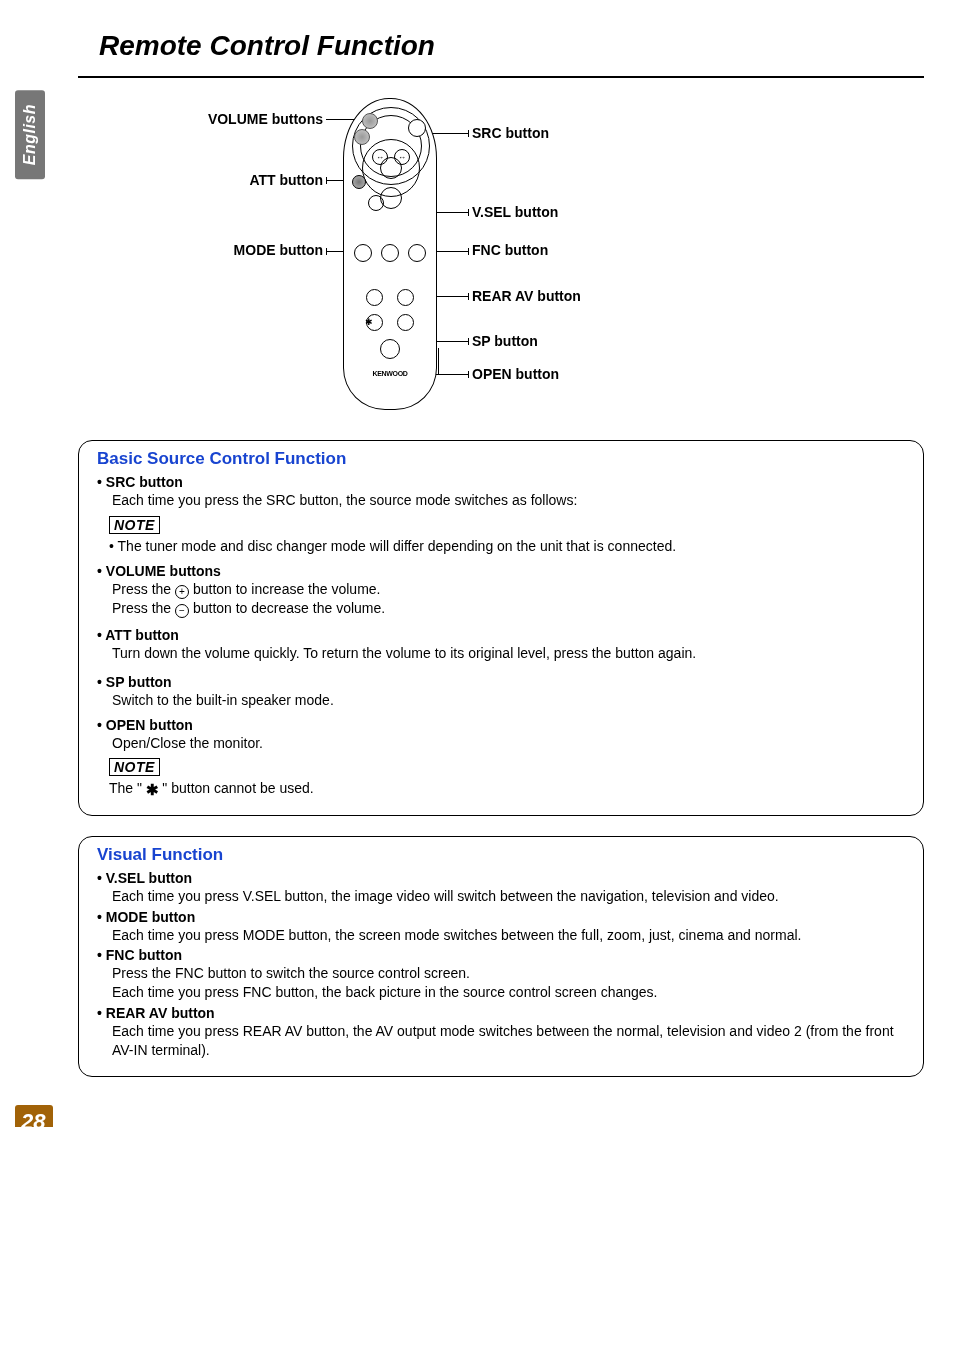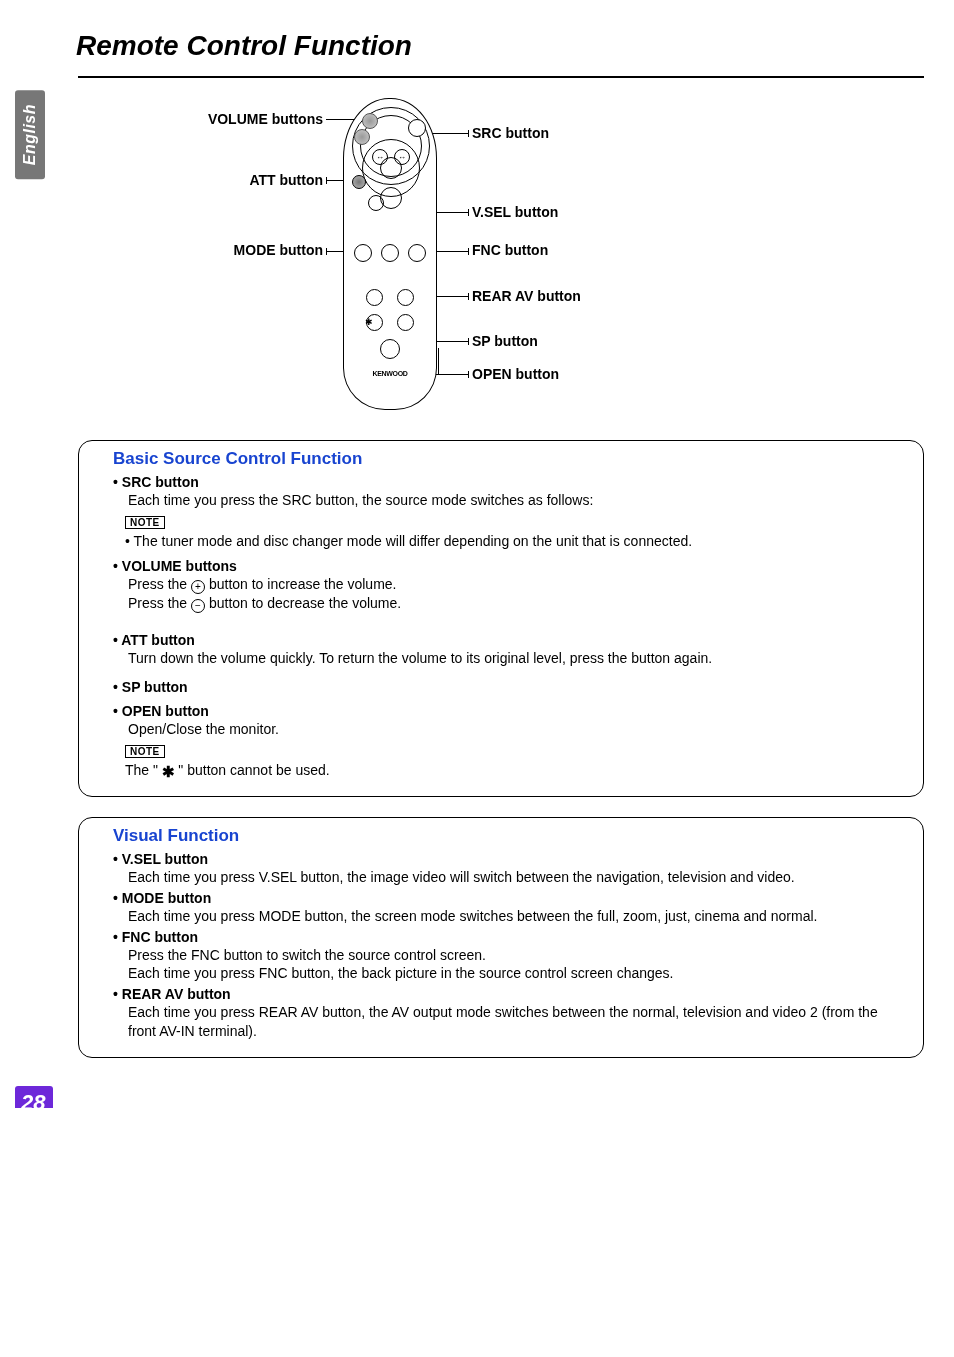--- a/index.html
+++ b/index.html
@@ -10,21 +10,21 @@
       width: 954px;
     }
     .page {
       padding: 30px 30px 30px 0;
       position: relative;
     }
     .page-title {
       font-style: italic;
       font-weight: bold;
       font-size: 28px;
-      margin: 0 0 6px 76px;
+      margin: 0 0 6px 99px;
       padding-bottom: 8px;
     }
     .title-rule {
       border: none;
       border-top: 2px solid #000;
       margin: 0 0 20px 78px;
     }
     .lang-tab {
       position: absolute;
       left: 15px;
@@ -227,21 +227,21 @@
       position: absolute;
       width: 1.2px;
       height: 7px;
       background: #000;
     }
     
     .section-box {
       margin: 0 0 20px 78px;
       border: 1.2px solid #000;
       border-radius: 14px;
-      padding: 8px 18px 14px 34px;
+      padding: 8px 18px 14px 18px;
     }
     .section-title {
       font-weight: bold;
       color: #1844d0;
       font-size: 17px;
       margin-bottom: 4px;
     }
     .bullet-item {
       margin-bottom: 2px;
     }
@@ -277,46 +277,47 @@
       position:absolute;
       width: 1.2px;
       height: 6px;
       background:#000;
     }
     .mode-bracket-top::before { left:0; top:0; }
     .mode-bracket-bottom::before { left:0; bottom:0; }
     .note-badge {
       display: inline-block;
       border: 1.2px solid #000;
-      font-size: 10px;
+      font-size: 14px;
       font-weight: bold;
       padding: 0 4px;
       margin: 4px 0 3px 12px;
       letter-spacing: 0.5px;
+      font-style: italic;
     }
     .note-line {
       font-size: 14px;
       margin-left: 12px;
       line-height: 1.35;
     }
     .circle-plus, .circle-minus {
       display: inline-block;
       width: 12px; height: 12px;
       border: 1.2px solid #000;
       border-radius: 50%;
       text-align: center;
       font-size: 10px;
       line-height: 11px;
       vertical-align: -1px;
     }
     .page-number {
       position: absolute;
       bottom: -10px;
       left: 15px;
-      background: #6d28d9;
+      background: #a16207;
       color: #fff;
       font-style: italic;
       font-weight: bold;
       font-size: 22px;
       padding: 4px 8px 2px 6px;
       border-radius: 3px;
     }
     .star-sym {
       display: inline-block;
       font-weight: bold;
@@ -423,27 +424,28 @@
     <div class="bullet-item" style="margin-top:6px;">
       <span class="bullet-head">• <span>VOLUME buttons</span></span>
       <div class="bullet-body">
         <span>Press the </span><span class="circle-plus">+</span><span> button to increase the volume.</span>
       </div>
       <div class="bullet-body">
         <span>Press the </span><span class="circle-minus">−</span><span> button to decrease the volume.</span>
       </div>
     </div>
 
-    <div class="bullet-item" style="margin-top:18px;">
+    <div class="bullet-item" style="margin-top:8px;">
       <span class="bullet-head">• <span>ATT button</span></span>
       <div class="bullet-body">Turn down the volume quickly. To return the volume to its original level, press the button again.</div>
     </div>
 
     <div class="bullet-item" style="margin-top:10px;">
       <span class="bullet-head">• <span>SP button</span></span>
+      <div class="bullet-body">Switch to the built-in speaker mode.</div>
     </div>
 
     <div class="bullet-item" style="margin-top:6px;">
       <span class="bullet-head">• <span>OPEN button</span></span>
       <div class="bullet-body">Open/Close the monitor.</div>
     </div>
 
     <div class="note-badge">NOTE</div>
     <div class="note-line">
       <span>The " </span><span class="star-sym">✱</span><span> " button cannot be used.</span>

